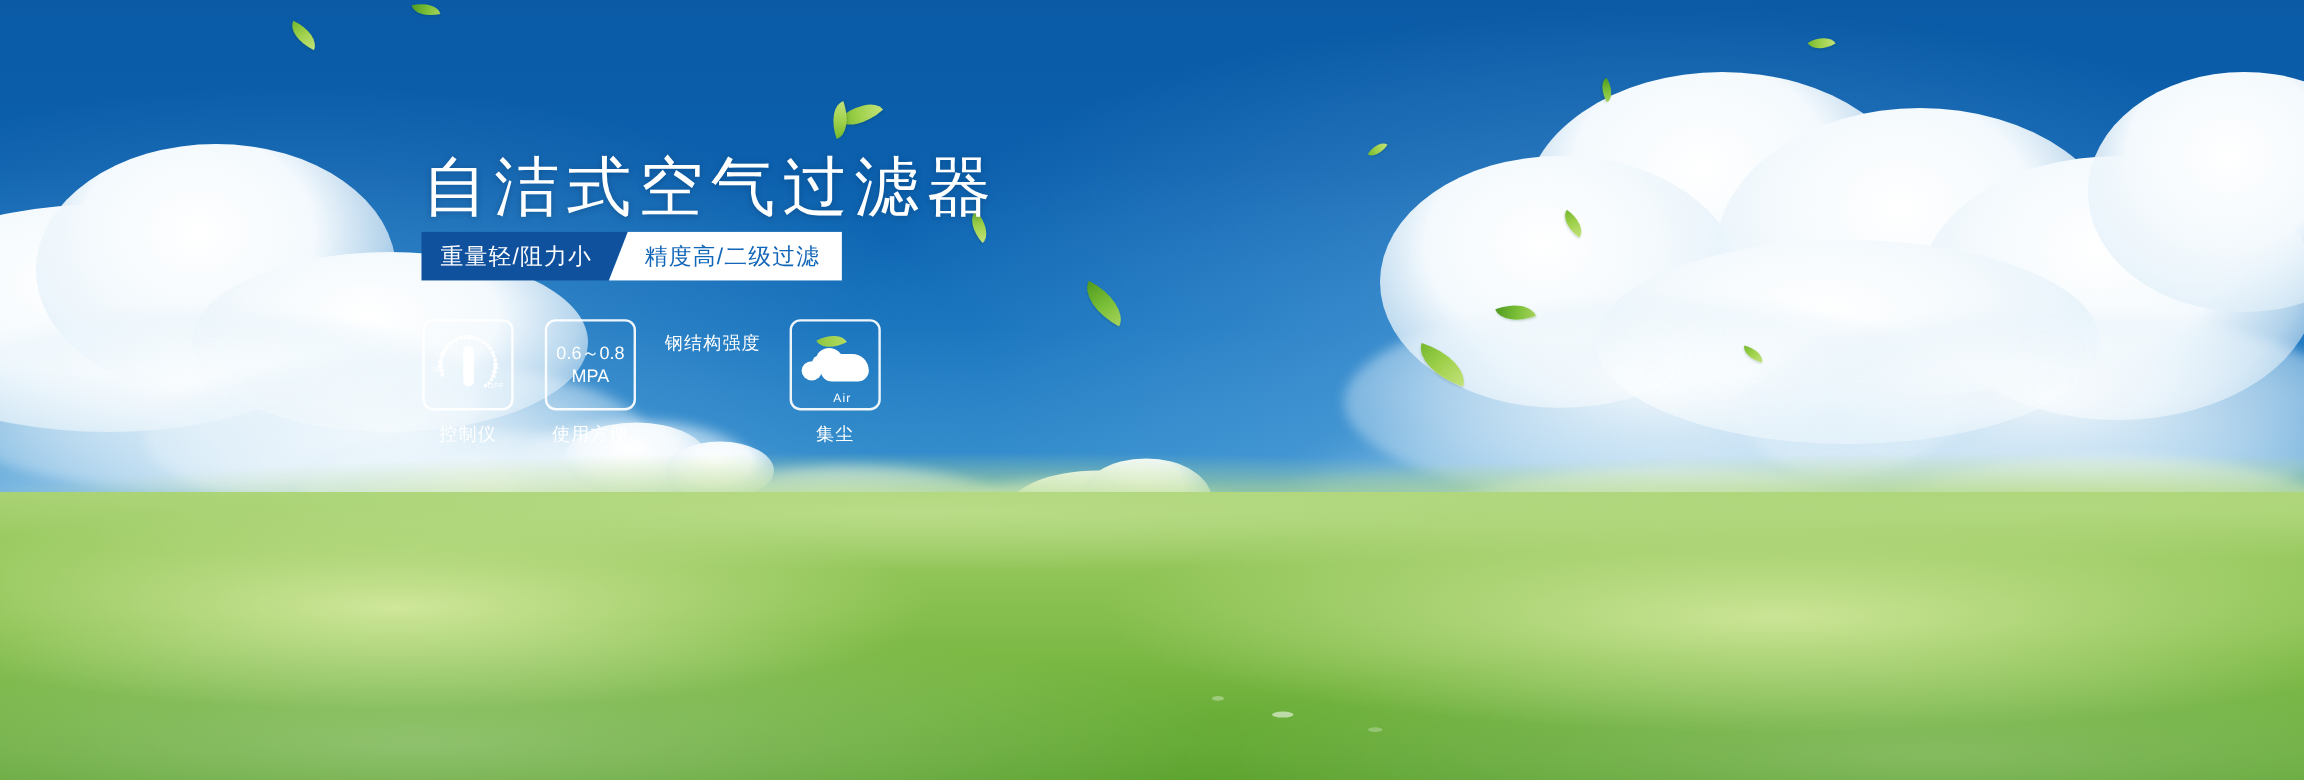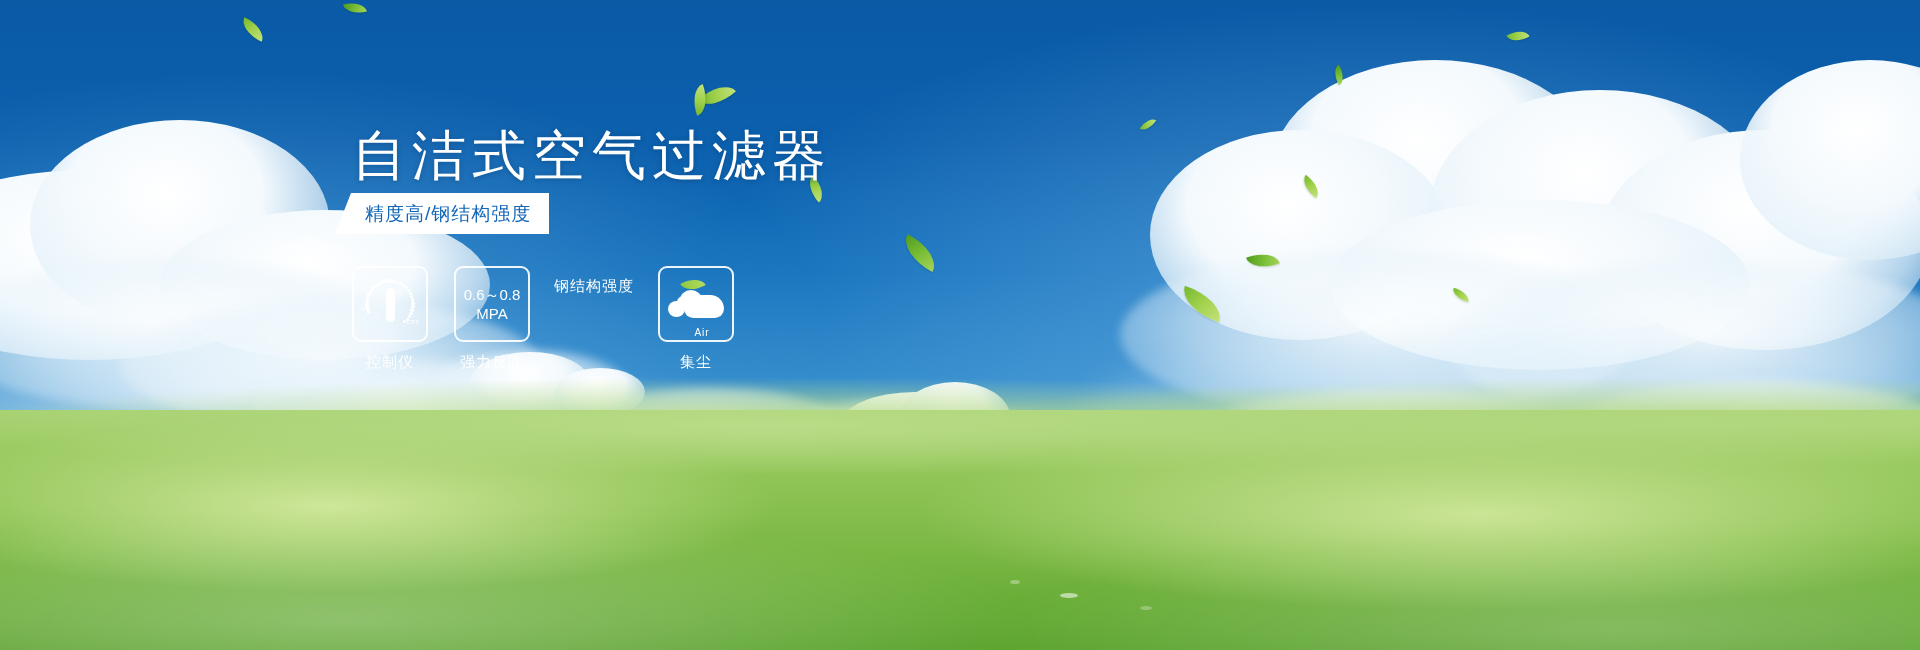--- a/index.html
+++ b/index.html
@@ -194,21 +194,22 @@
     <div class="leaf-f dark" style="left:1330px;top:70px;width:18px;height:10px;transform:rotate(60deg);"></div>
     <div class="leaf-f" style="left:1140px;top:120px;width:16px;height:9px;transform:rotate(-55deg);"></div>
     <div class="leaf-f" style="left:1452px;top:290px;width:18px;height:10px;transform:rotate(15deg);"></div>
   </div>
 
   <div class="content">
 
     <div class="headline">自洁式空气过滤器</div>
 
     <div class="tagrow">
-      <div class="tag tag-light">精度高/钢结构强度</div>
+      <div class="tag tag-dark">重量轻/阻力小</div>
+      <div class="tag tag-light">精度高/二级过滤</div>
     </div>
 
     <div class="features">
 
       <div class="feature">
         <div class="fbox">
           <div class="gauge">
             <div class="needle"></div>
             <span class="no">NO</span>
             <span class="off">OFF</span>
@@ -245,21 +246,21 @@
             </div>
         </div>
         <div class="flabel">控制仪</div>
       </div>
 
       <div class="feature">
         <div class="fbox">
           <div class="txt">0.6～0.8</div>
           <div class="txt">MPA</div>
         </div>
-        <div class="flabel">强力反吹</div>
+        <div class="flabel">使用方便</div>
       </div>
 
 
       <div class="feature">
         <div class="flabel">钢结构强度</div>
       </div>
 
       <div class="feature">
         <div class="fbox">
           <div class="dust">

